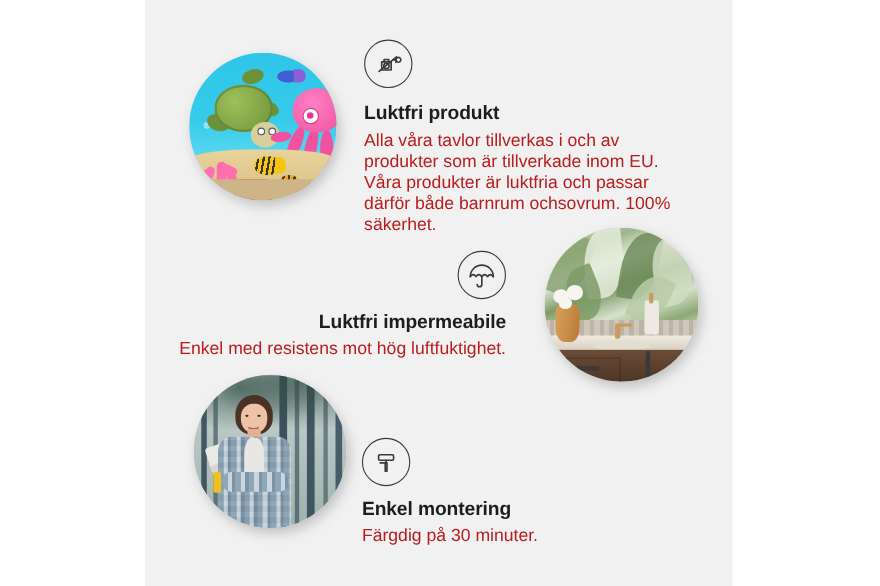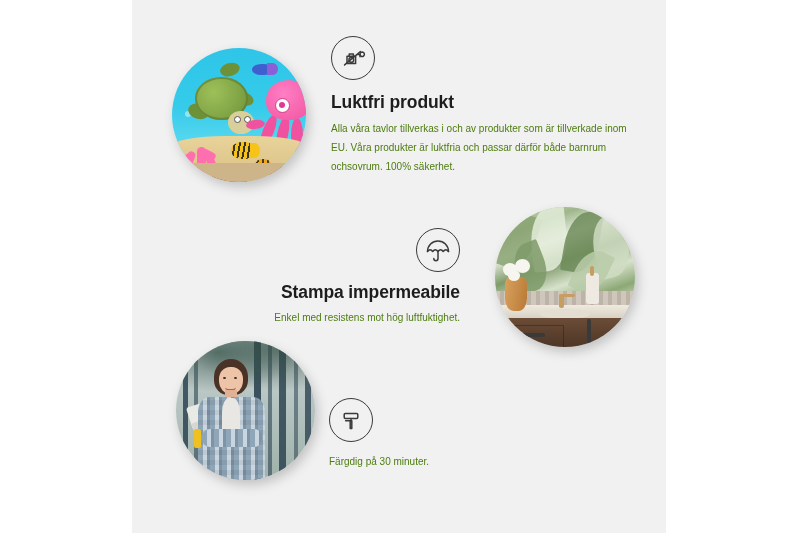--- a/index.html
+++ b/index.html
@@ -37,23 +37,23 @@
 
   .f-title{
     font-size:17.5px;
     font-weight:600;
     color:#1d1d1d;
     letter-spacing:-0.1px;
     margin:0;
     white-space:nowrap;
   }
   .f-desc{
-    font-size:10px;
+    font-size:16px;
     line-height:19px;
-    color:#4d7c0f;
+    color:#b91c1c;
     margin:0;
   }
 
   
   #feat-odour{ left:331px; top:36px; width:300px; }
   #feat-odour .icon-wrap{ margin-bottom:12px; }
   #feat-odour .f-title{ margin-bottom:6px; }
 
   
   #feat-water{ left:160px; top:228px; width:300px; text-align:right; }
@@ -250,21 +250,21 @@
   </div>
 
   <div class="feature" id="feat-water">
     <div class="icon-wrap">
       <svg width="30" height="30" viewBox="0 0 30 30" fill="none" stroke="#3a3a3a" stroke-width="1.5" stroke-linecap="round" stroke-linejoin="round">
         <path d="M4.5 16.5a10.5 10.5 0 0 1 21 0"></path>
         <path d="M4.5 16.5c1.7-2.5 3.5-2.5 5.2 0 1.7-2.5 3.5-2.5 5.3 0 1.7-2.5 3.5-2.5 5.2 0 1.8-2.5 3.5-2.5 5.3 0"></path>
         <path d="M15 16.5v7.1a2.1 2.1 0 0 1-4.2 0"></path>
       </svg>
     </div>
-    <p class="f-title">Stampa impermeabile</p>
+    <p class="f-title">Luktfri impermeabile</p>
     <p class="f-desc">Enkel med resistens mot hög luftfuktighet.</p>
   </div>
 
   <div class="photo" id="photo-forest">
     <div class="scene">
       <div class="fr-sky"></div>
 
       <div class="fr-tree" style="left:5%;width:4%;opacity:.85;"></div>
       <div class="fr-tree" style="left:13%;width:3%;opacity:.6;"></div>
       <div class="fr-tree" style="left:56%;width:5%;opacity:.9;"></div>
@@ -291,16 +291,17 @@
   </div>
 
   <div class="feature" id="feat-mount">
     <div class="icon-wrap">
       <svg width="30" height="30" viewBox="0 0 30 30" fill="none" stroke="#3a3a3a" stroke-width="1.5" stroke-linecap="round" stroke-linejoin="round">
         <rect x="8.2" y="8.4" width="13.6" height="5" rx="1.1"></rect>
         <path d="M15 13.4v2.4H9.6"></path>
         <path d="M14.2 15.8h1.6v7.6h-1.6z"></path>
       </svg>
     </div>
+    <p class="f-title">Enkel montering</p>
     <p class="f-desc">Färgdig på 30 minuter.</p>
   </div>
 
 </div>
 
 </body></html>

